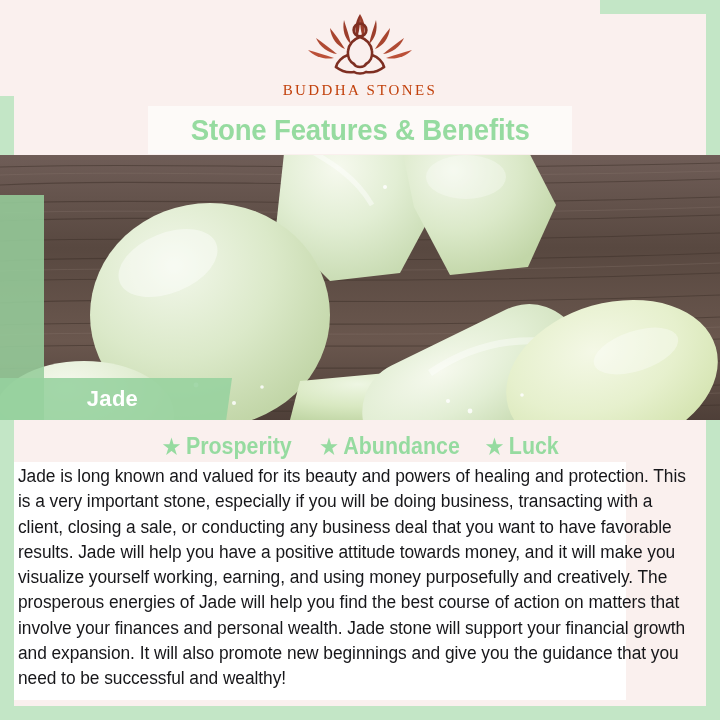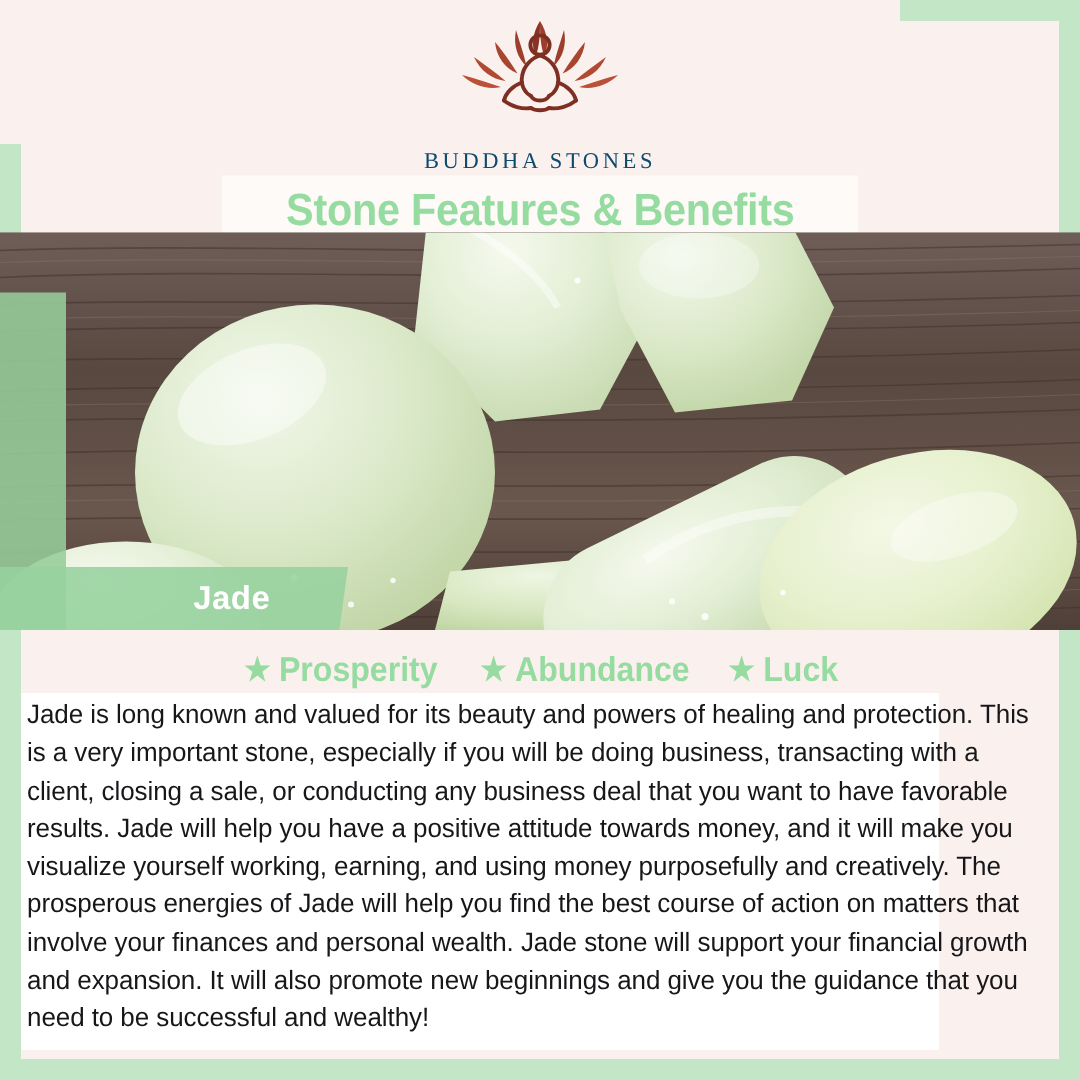--- a/index.html
+++ b/index.html
@@ -32,32 +32,32 @@
     position:absolute;left:0;top:0;width:14px;height:96px;background:#faf0ee;
   }
 
   
   .logo{
     position:absolute;left:0;top:8px;width:720px;
     display:flex;flex-direction:column;align-items:center;
   }
   .logo-mark{width:132px;height:72px;display:block;}
   .logo-text{
-    margin-top:20px;
+    margin-top:2px;
     font-family:"Liberation Serif", serif;
     font-size:15px;letter-spacing:2.4px;
-    color:#0c4a6e;font-weight:400;
+    color:#c2410c;font-weight:400;
   }
 
   
   .title-banner{
     position:absolute;left:148px;top:106px;
     width:424px;height:48px;
     background:#fdfaf8;
-    display:flex;align-items:center;justify-content:center;margin-top:11px;
+    display:flex;align-items:center;justify-content:center;
   }
   .title-text{
     font-family:"Liberation Sans Narrow","Liberation Sans",sans-serif;
     font-weight:bold;
     font-size:30px;
     letter-spacing:-0.2px;
     color:#96dba0;
     transform:scaleX(0.92);
     white-space:nowrap;
   }
@@ -81,21 +81,20 @@
     width:232px;height:42px;
     background:rgba(150,210,158,0.88);
     clip-path:polygon(0 0,100% 0,97.5% 100%,0 100%);
   }
   .jade-label{
     position:absolute;left:0;top:378px;width:225px;height:42px;
     display:flex;align-items:center;justify-content:center;
     color:#ffffff;font-weight:bold;font-size:22px;
     font-family:"Liberation Sans",sans-serif;
     letter-spacing:0.3px;
-    padding-left:42px;
   }
 
   
   .benefits{
     position:absolute;left:14px;top:430px;width:692px;height:32px;
     display:flex;align-items:center;justify-content:center;
     gap:0px;
   }
   .benefit{
     display:flex;align-items:center;

